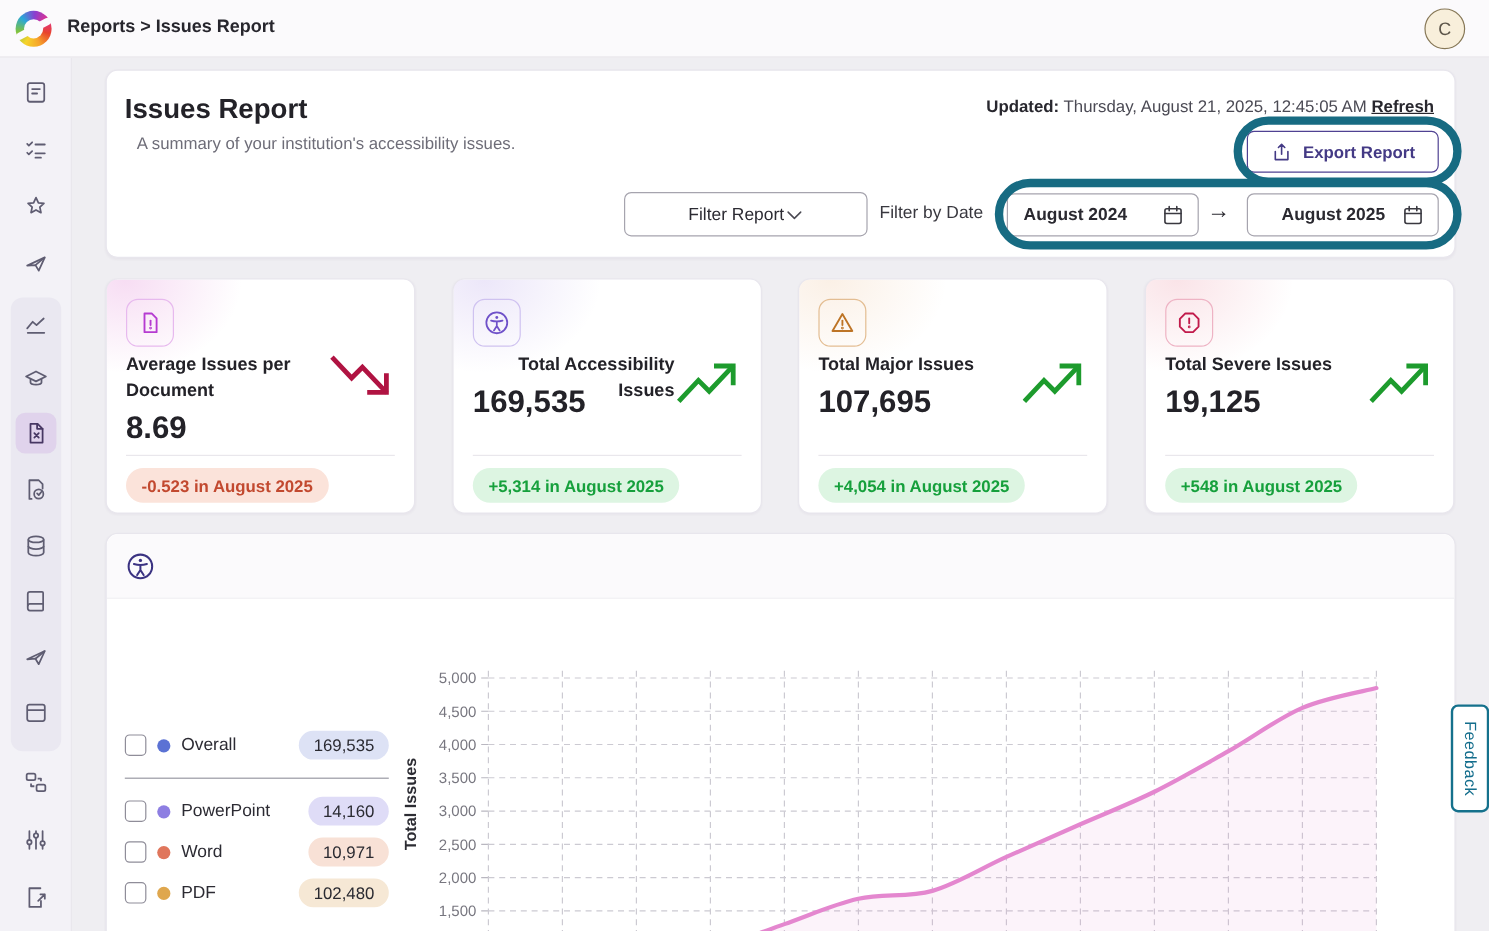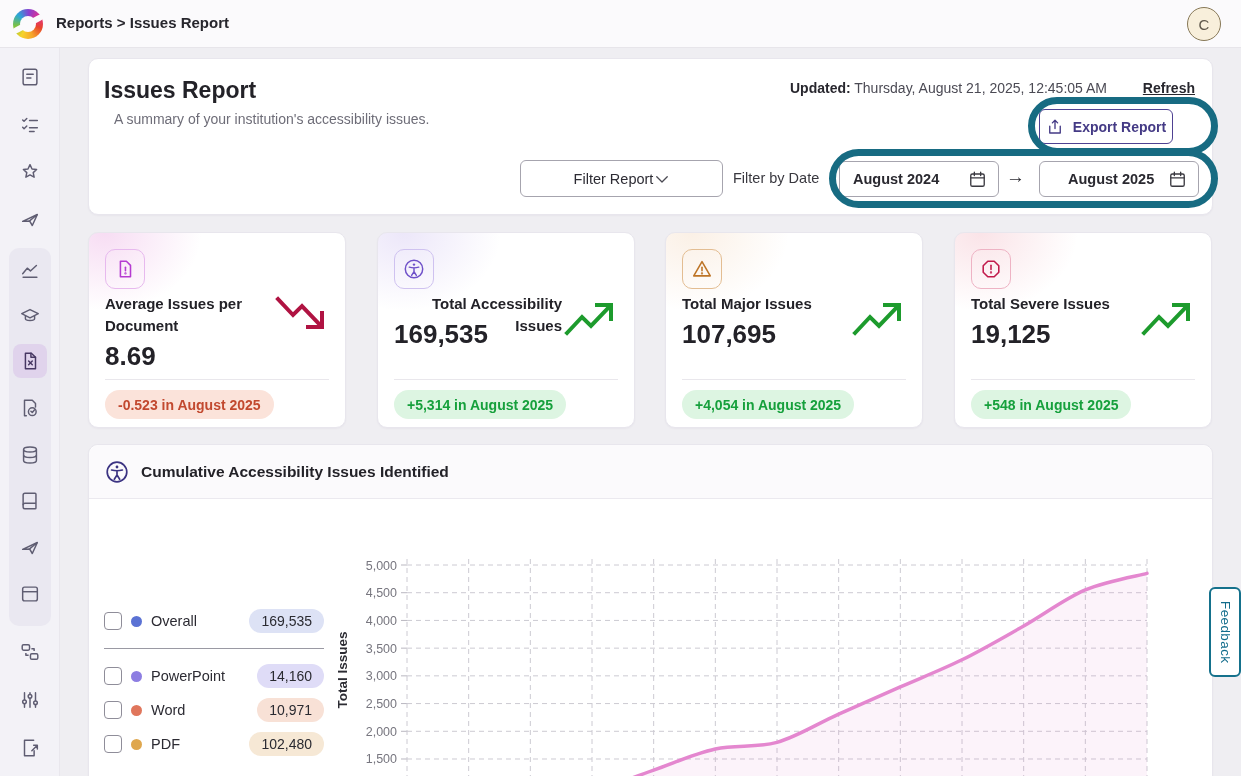--- a/index.html
+++ b/index.html
@@ -23,22 +23,22 @@
 
   
   .card { position:absolute; background:#fff; border:1px solid #e8e6ed; border-radius:10px; box-shadow:0 1px 2px rgba(40,35,70,.04); }
 
   
   #header-card { left:88px; top:58px; width:1125px; height:157px; }
   .page-title { position:absolute; left:15px; top:18px; font-size:23px; font-weight:bold; color:#232228; }
   .page-subtitle { position:absolute; left:25px; top:52px; font-size:14px; color:#6e6d78; }
   .updated-line { position:absolute; right:17px; top:21px; font-size:14px; color:#4b4a54; }
   .updated-line b { color:#28272e; }
-  .refresh-link { color:#28272e; font-weight:600; text-decoration:underline; cursor:pointer;margin-left:32px; }
-  .export-btn { position:absolute; left:950px; top:50px; width:134px; height:35px; border:1.5px solid #4f4192; border-radius:6px; background:#fff; color:#443a85; font-size:14px; font-weight:600; display:flex; align-items:center; justify-content:center; gap:9px; cursor:pointer; font-family:inherit; }
+  .refresh-link { color:#28272e; font-weight:600; text-decoration:underline; cursor:pointer; }
+  .export-btn { position:absolute; left:950px; top:50px; width:160px; height:35px; border:1.5px solid #4f4192; border-radius:6px; background:#fff; color:#443a85; font-size:14px; font-weight:600; display:flex; align-items:center; justify-content:center; gap:9px; cursor:pointer; font-family:inherit; }
   .filter-select { position:absolute; left:431px; top:101px; width:203px; height:37px; border:1px solid #a6a4ae; border-radius:6px; background:#fff; display:flex; align-items:center; padding:0 12px 0 14px; font-size:14.5px; color:#2c2b33; cursor:pointer; justify-content:center; }
   .filter-date-label { position:absolute; left:644px; top:111px; font-size:14.5px; color:#39383f; }
   .date-input { position:absolute; top:102px; width:160px; height:36px; border:1px solid #a6a4ae; border-radius:6px; background:#fff; display:flex; align-items:center; justify-content:space-between; padding:0 11px 0 13px; font-size:14.5px; font-weight:600; color:#2a2930; cursor:pointer; }
   #date-from { left:750px; } #date-to { left:950px;padding-left:28px; }
   .date-arrow { position:absolute; left:917px; top:107px; font-size:19px; color:#2a2930; }
 
   
   .annotation { position:absolute; border:7px solid #176b82; border-radius:30px; z-index:9; pointer-events:none; }
   #annot-export { left:1028px; top:97px; width:190px; height:58px; }
   #annot-dates  { left:829px; top:149px; width:389px; height:59px; }
@@ -294,21 +294,20 @@
     <div class="stat-badge" style="color:#16a03c;background:#ddf5e2;">+548 in August 2025</div>
   </div>
 
   <div class="card" id="chart-card">
     <div class="chart-header">
       <svg width="24" height="24" viewBox="0 0 24 24" fill="none" stroke="#3b3382" stroke-width="1.7" stroke-linecap="round" stroke-linejoin="round">
           <circle cx="12" cy="12" r="9.8"></circle>
           <circle cx="12" cy="7" r="1.4" fill="#3b3382" stroke="none"></circle>
           <path d="M6.6 10c3.5 1 7.3 1 10.8 0M12 11.3v3.7M12 15l-2.7 4.2M12 15l2.7 4.2"></path>
         </svg>
-      <span class="chart-title">Cumulative Accessibility Issues Identified</span>
     </div>
     <div id="legend">
         <div class="legend-row">
           <div class="cb"></div>
           <span class="dot" style="background: rgb(91, 114, 212);"></span>
           <span class="legend-label">Overall</span>
           <span class="legend-pill" style="background: rgb(221, 226, 245);">169,535</span>
         </div>
         <div class="legend-divider"></div>
         <div class="legend-row">

